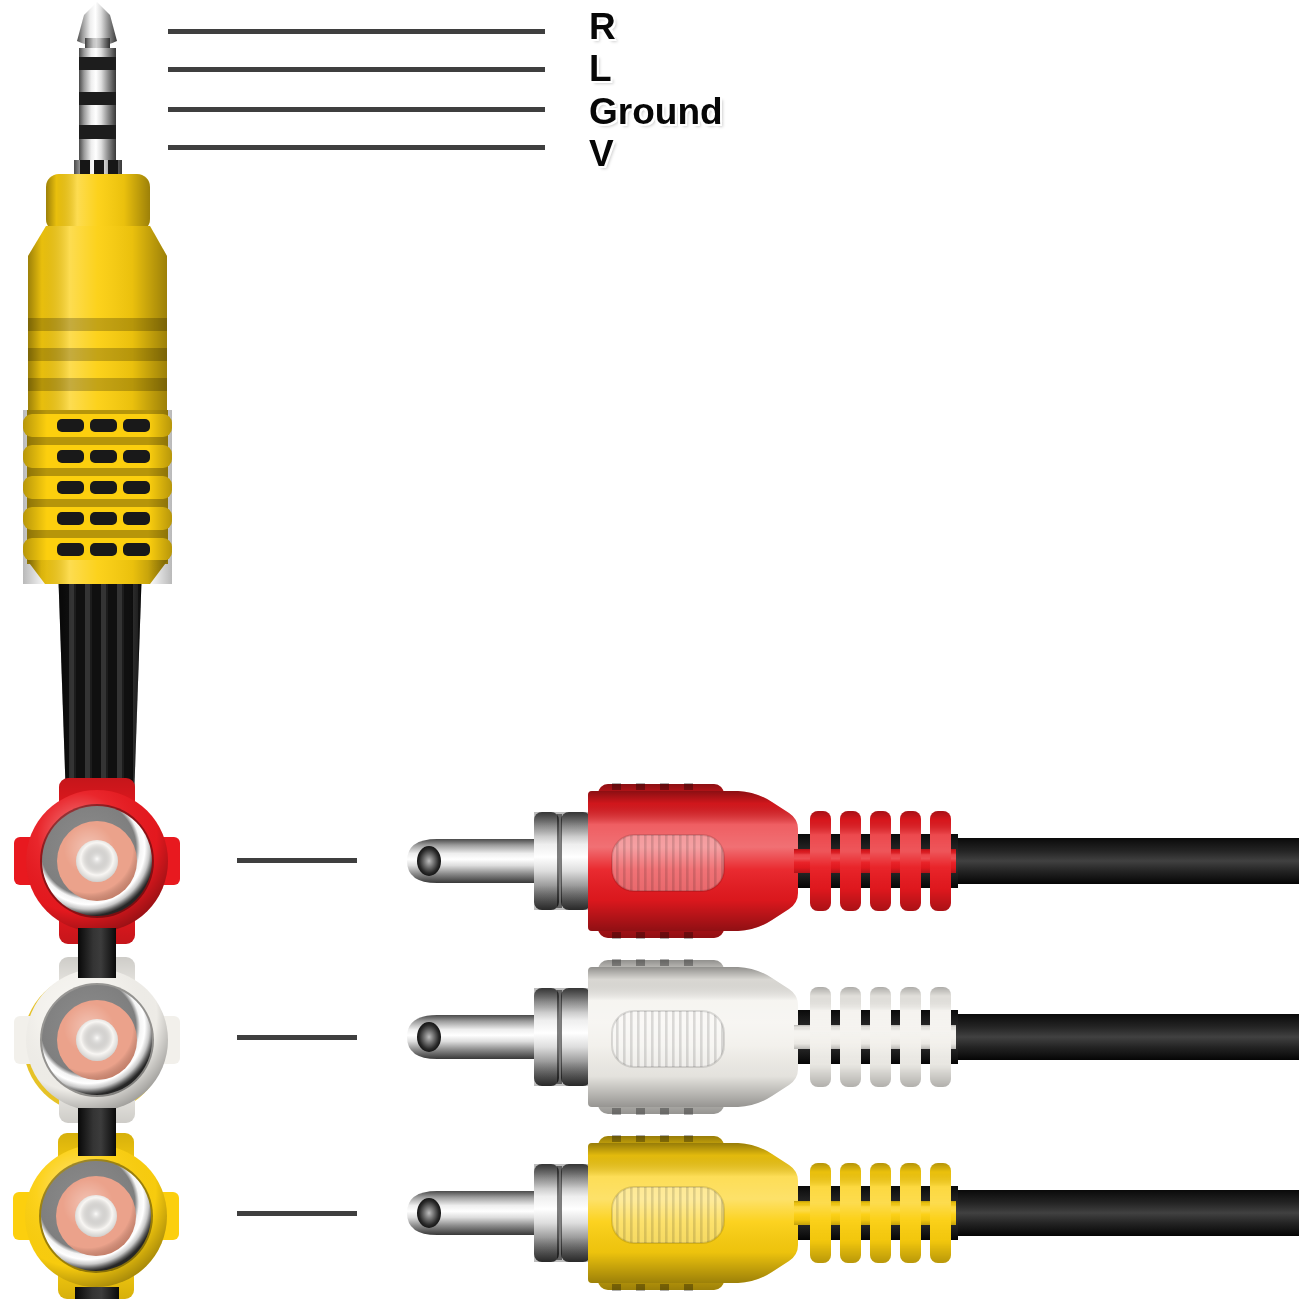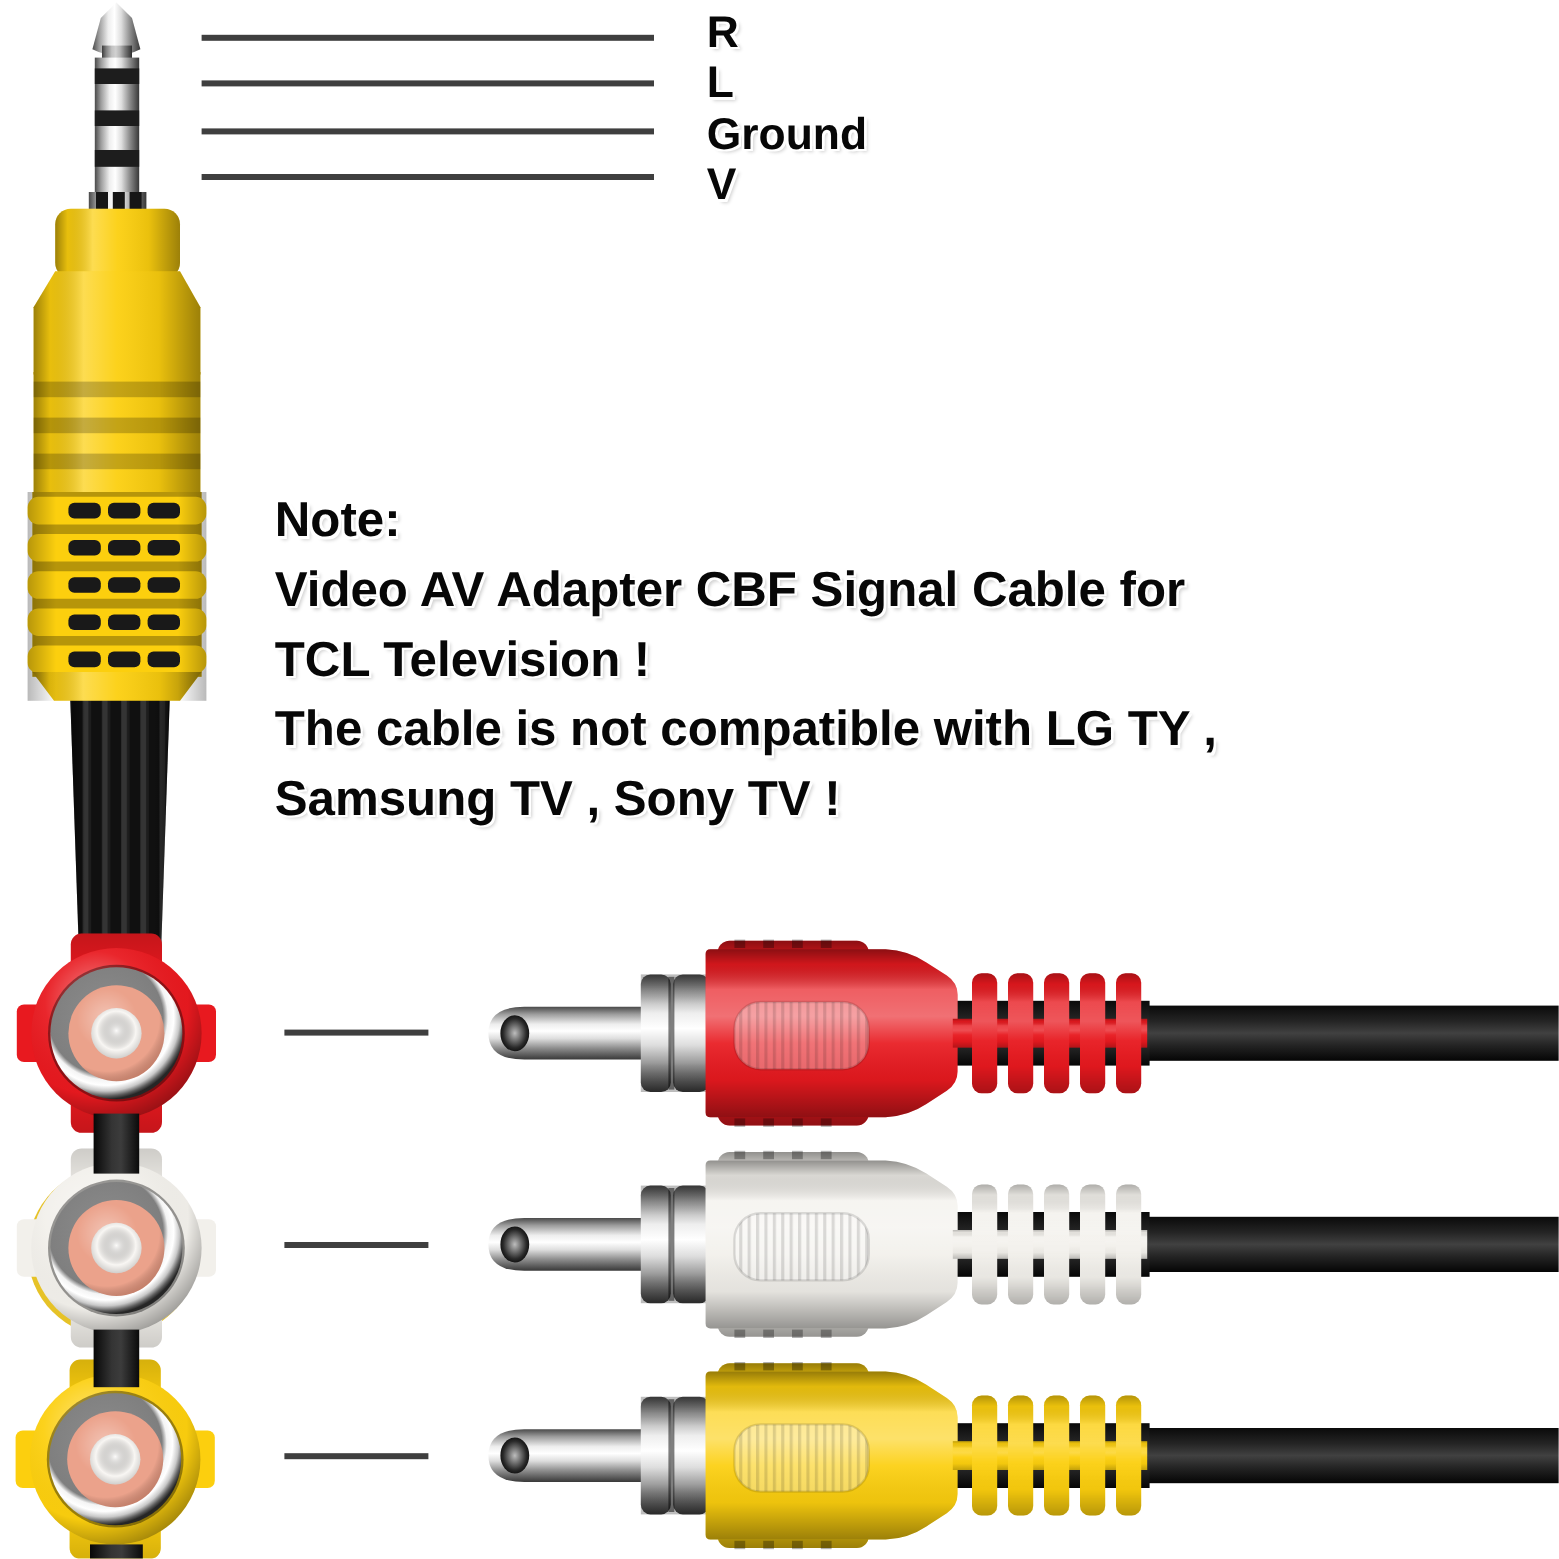--- a/index.html
+++ b/index.html
@@ -279,21 +279,14 @@
 
   <div class="pin-label" style="top:6px;">R</div>
   <div class="pin-label" style="top:48px;">L</div>
   <div class="pin-label" style="top:91px;">Ground</div>
   <div class="pin-label" style="top:133px;">V</div>
 
   <div class="pline" style="left:237px;top:858px;width:120px;"></div>
   <div class="pline" style="left:237px;top:1035px;width:120px;"></div>
   <div class="pline" style="left:237px;top:1211px;width:120px;"></div>
 
-  <div class="note">
-    <div>Note:</div>
-    <div>Video AV Adapter CBF Signal Cable for</div>
-    <div>TCL Television !</div>
-    <div>The cable is not compatible with LG TY ,</div>
-    <div>Samsung TV , Sony TV !</div>
-  </div>
 
 </div>
 
 </body></html>

